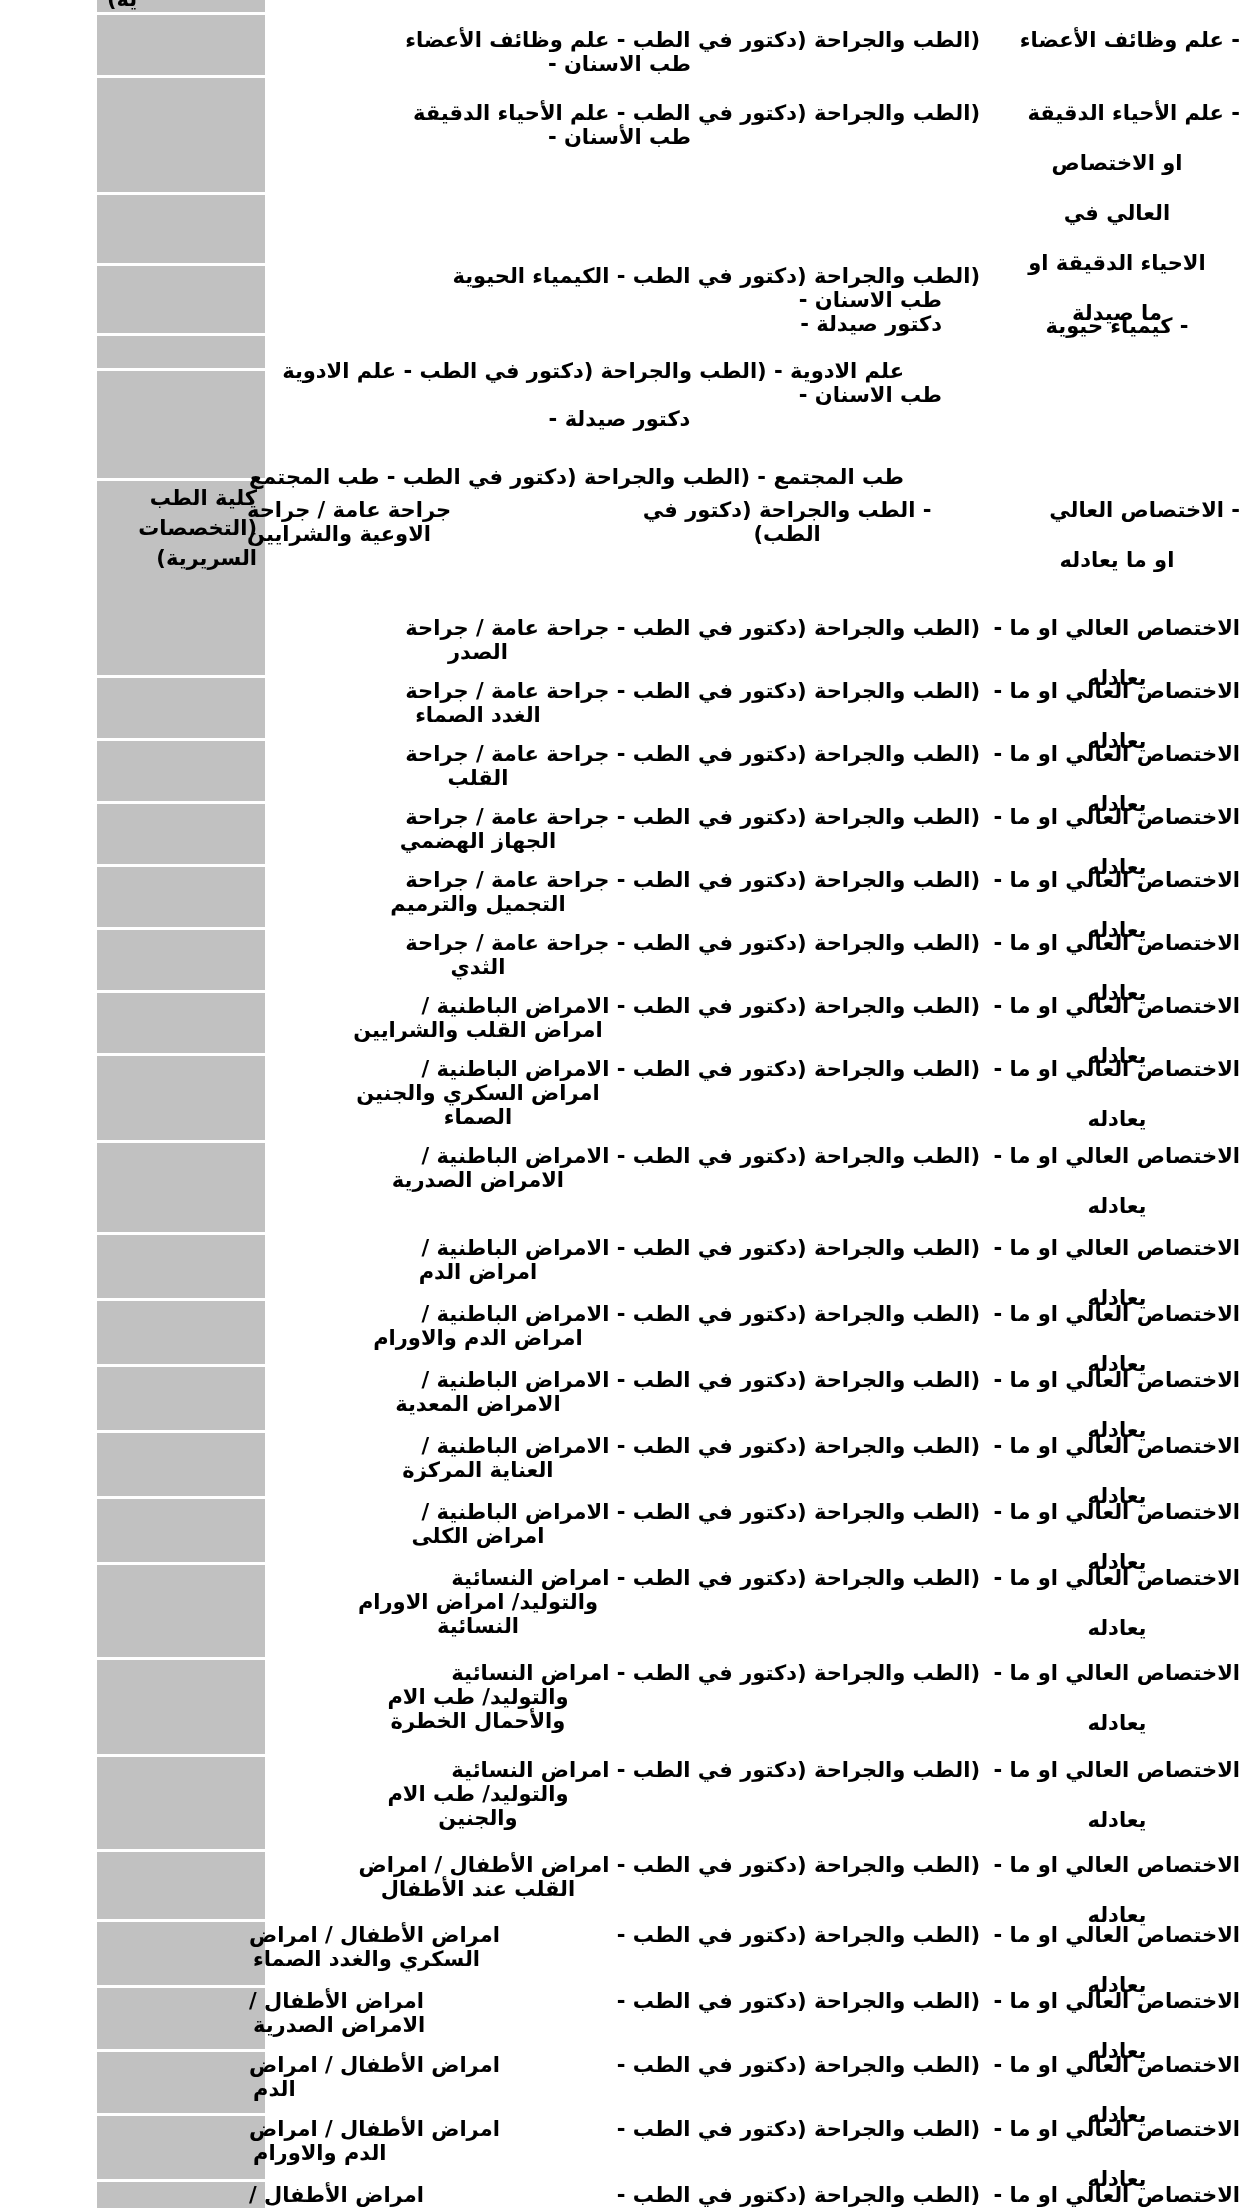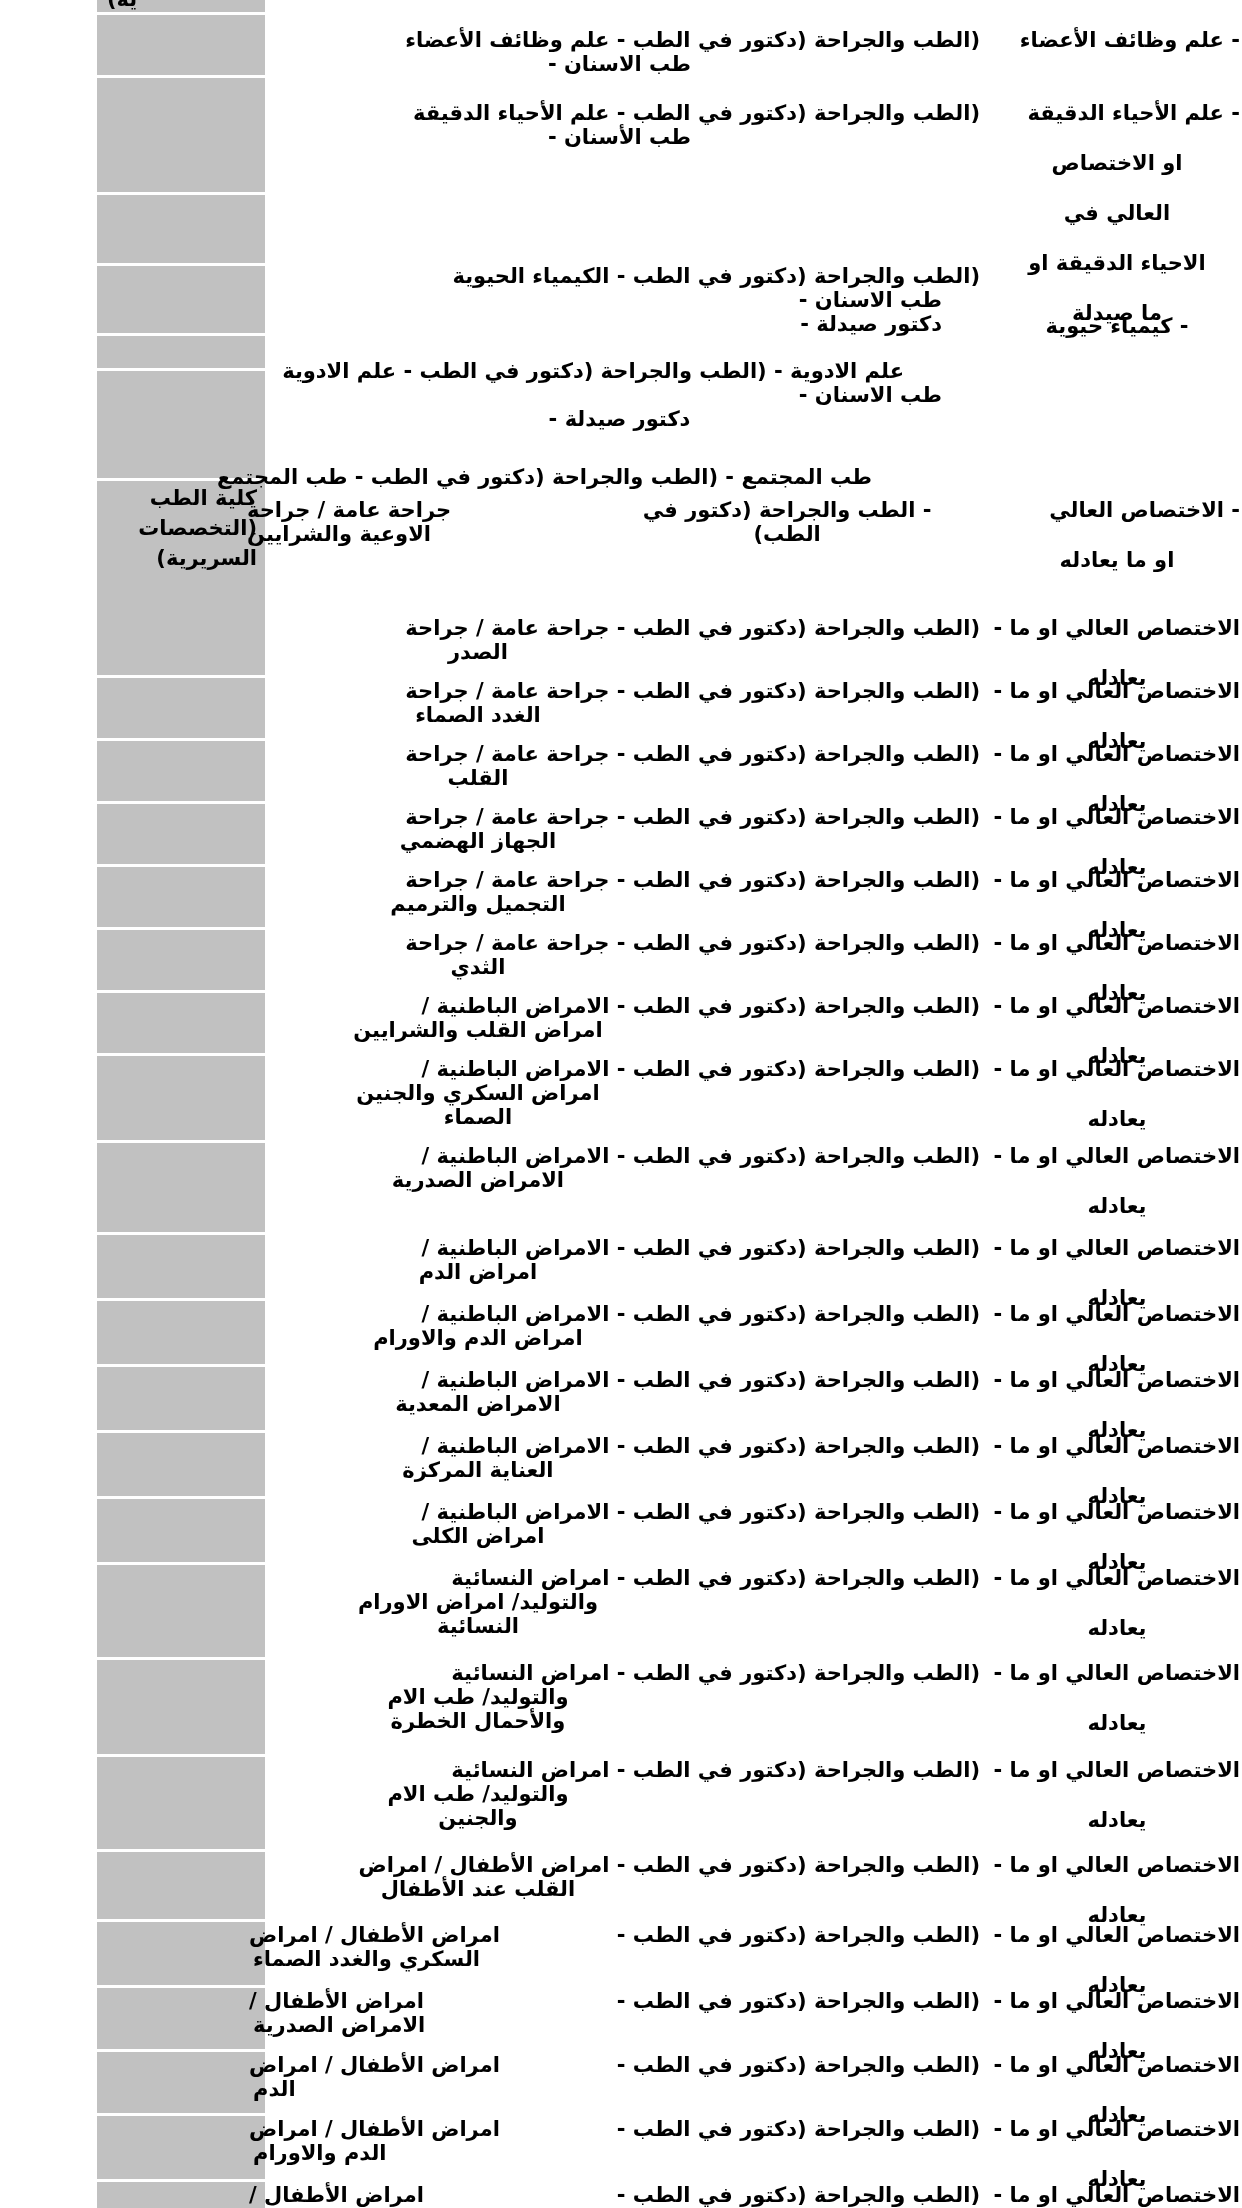--- a/index.html
+++ b/index.html
@@ -114,21 +114,21 @@
       </div>
     </div>
     <div class="row" style="height: 107px; padding-top: 6px;">
       <div class="rcell"></div>
       <div class="mcell">
         <div class="tl ln-rq">علم الادوية - (الطب والجراحة (دكتور في الطب - علم الادوية</div>
         <div class="tl ln-rp">طب الاسنان -</div>
         <div class="tl ln-cm">دكتور صيدلة -</div>
       </div>
     </div>
-    <div class="row" style="height: 32px; padding-top: 5px; gap: 32px;">
+    <div class="row" style="height: 32px; padding-top: 5px;">
       <div class="rcell"></div>
       <div class="mcell">
         <div class="tl ln-rq">طب المجتمع - (الطب والجراحة (دكتور في الطب - طب المجتمع</div>
       </div>
     </div>
     <div class="row" style="height: 120px; padding-top: 6px;">
       <div class="rcell">
         <div class="tl rl-r">- الاختصاص العالي</div>
         <div class="tl rl-c">او ما يعادله</div>
       </div>

